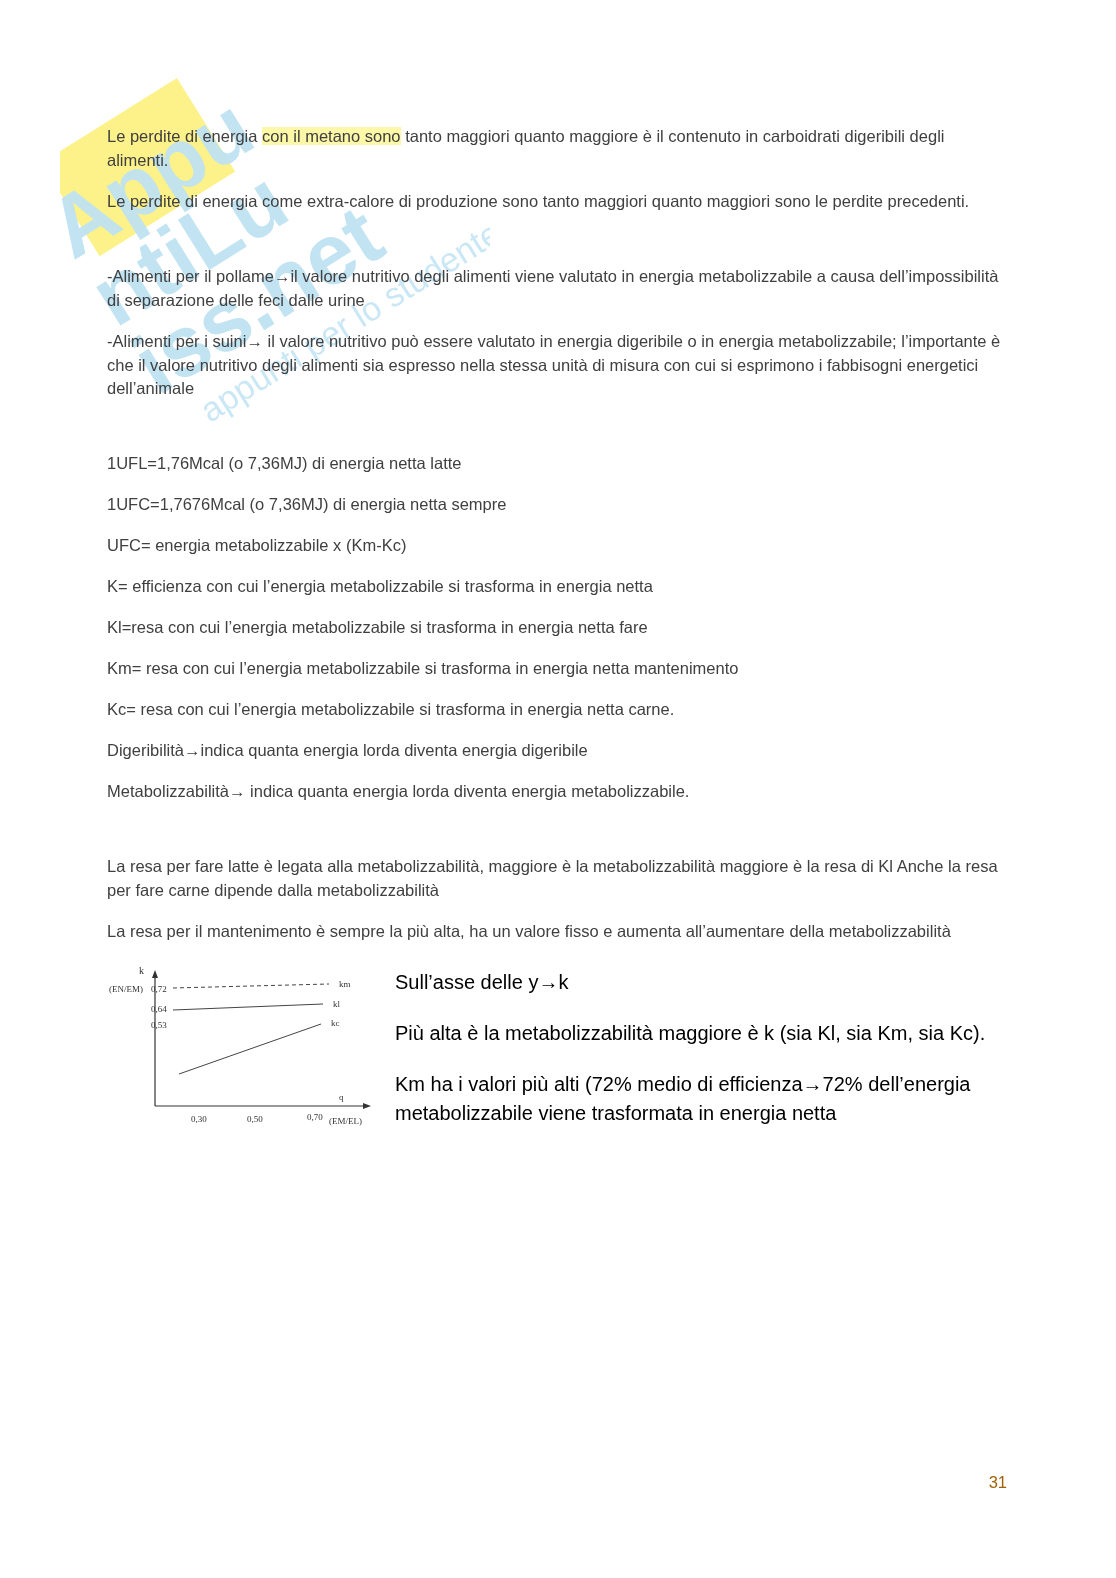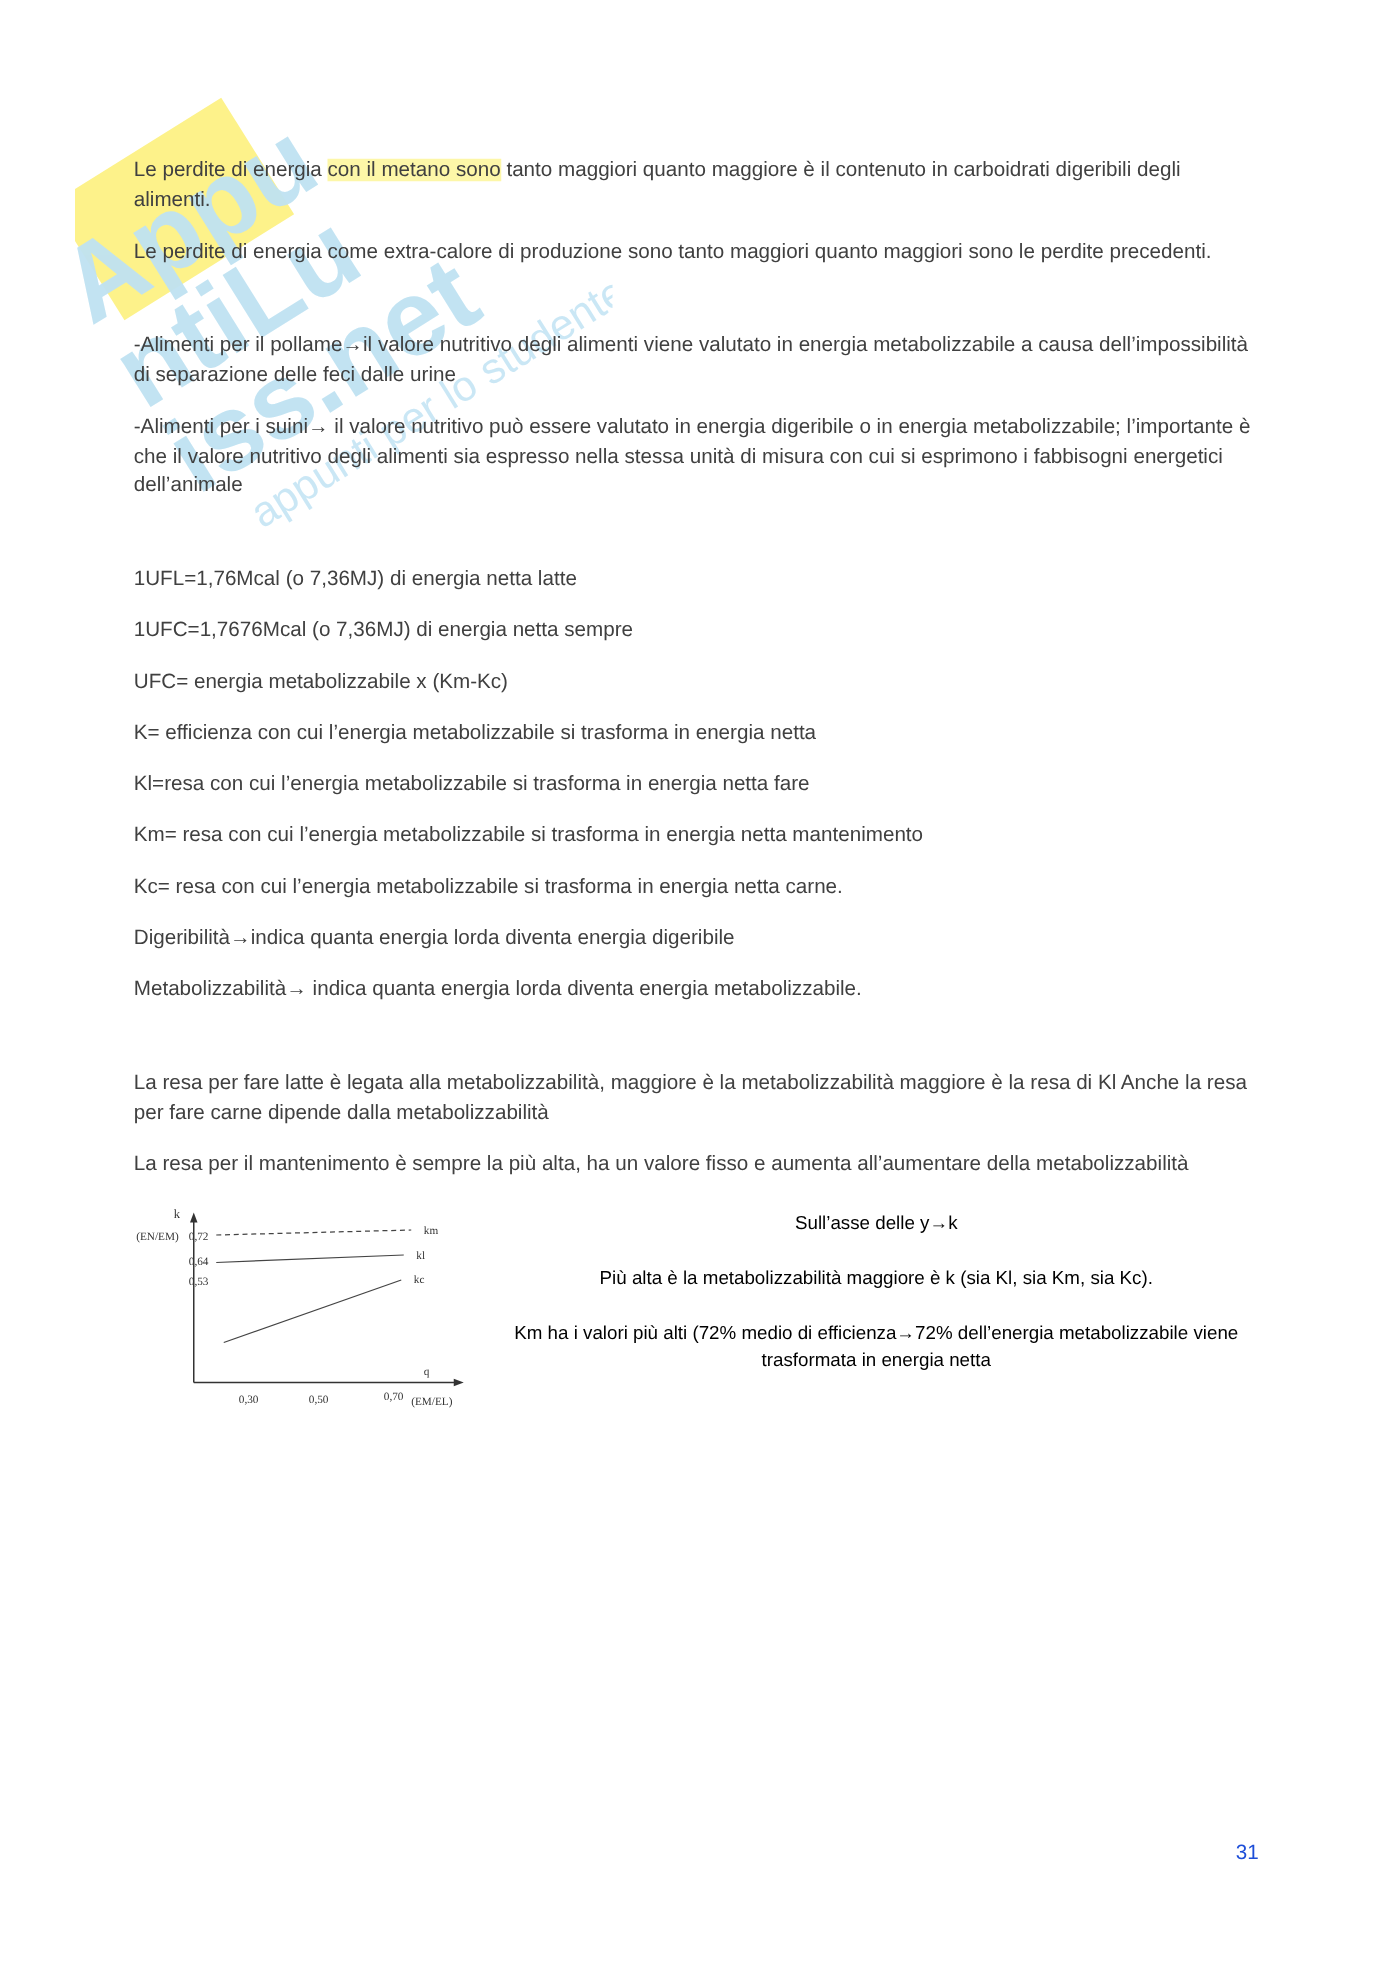--- a/index.html
+++ b/index.html
@@ -58,30 +58,29 @@
     flex: 0 0 278px;
     padding-top: 4px;
   }
   .figure-caption-col {
     flex: 1 1 auto;
     padding-left: 10px;
     padding-top: 8px;
   }
   .figure-caption-col p {
     margin: 0 0 22px 0;
-    font-size: 15px;
+    font-size: 20px;
     line-height: 1.45;
-    text-align: center;
   }
   .page-number {
     position: absolute;
     right: 109px;
     bottom: 86px;
     font-size: 16.5px;
-    color: #1d4ed8;
+    color: #a16207;
     z-index: 2;
   }
   svg { display: block; }
 </style>
 </head>
 <body>
 
 <div class="page">
 
   <div class="watermark">

